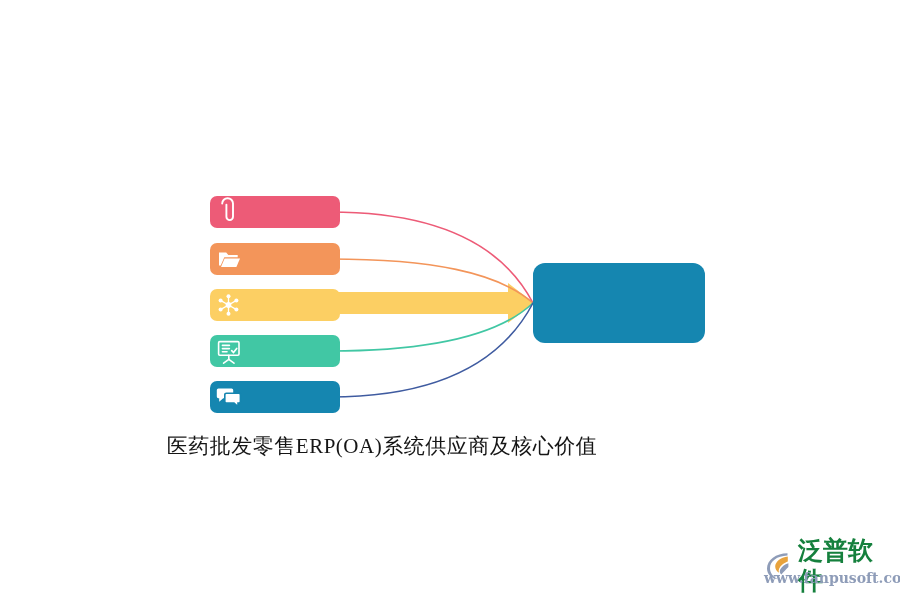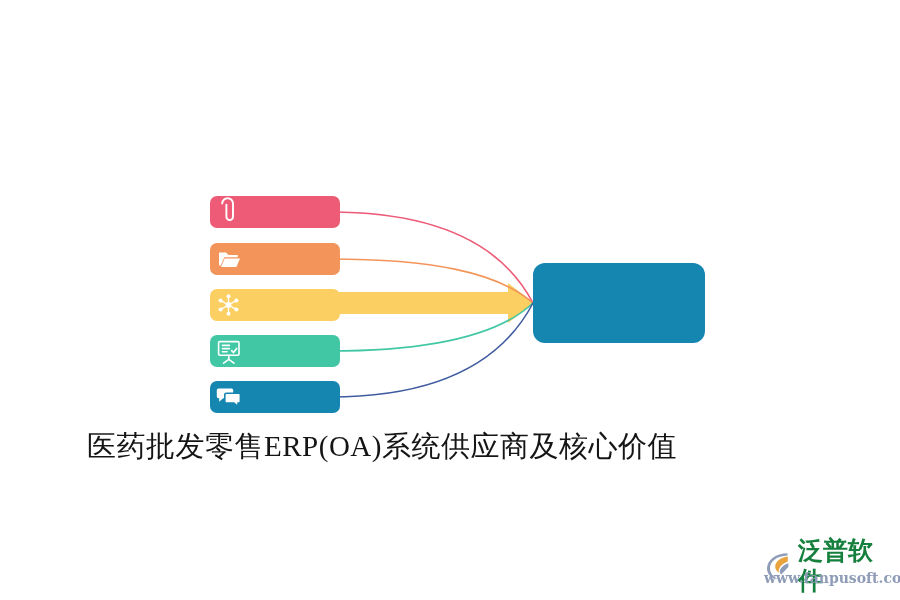--- a/index.html
+++ b/index.html
@@ -35,21 +35,21 @@
   }
 
   
   .title {
     position: absolute;
     left: 0;
     top: 424px;
     width: 764px;
     text-align: center;
     font-family: "Liberation Serif", "DejaVu Serif", serif;
-    font-size: 29px;
+    font-size: 21px;
     line-height: 44px;
     letter-spacing: 0.5px;
     color: #151515;
     white-space: nowrap;
   }
 
   
   .watermark {
     position: absolute;
     left: 762px;

